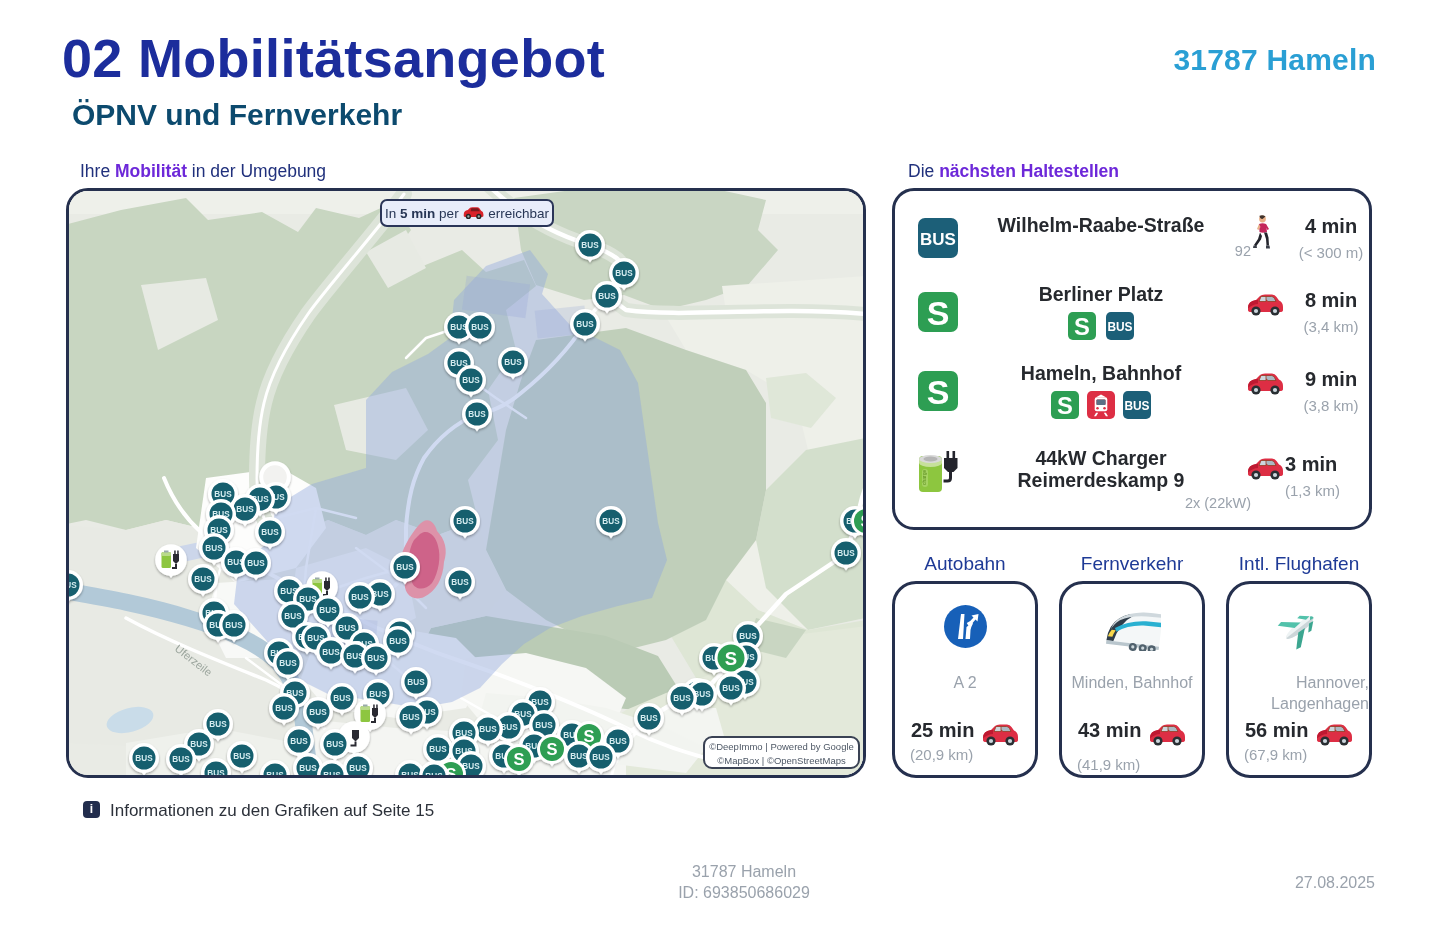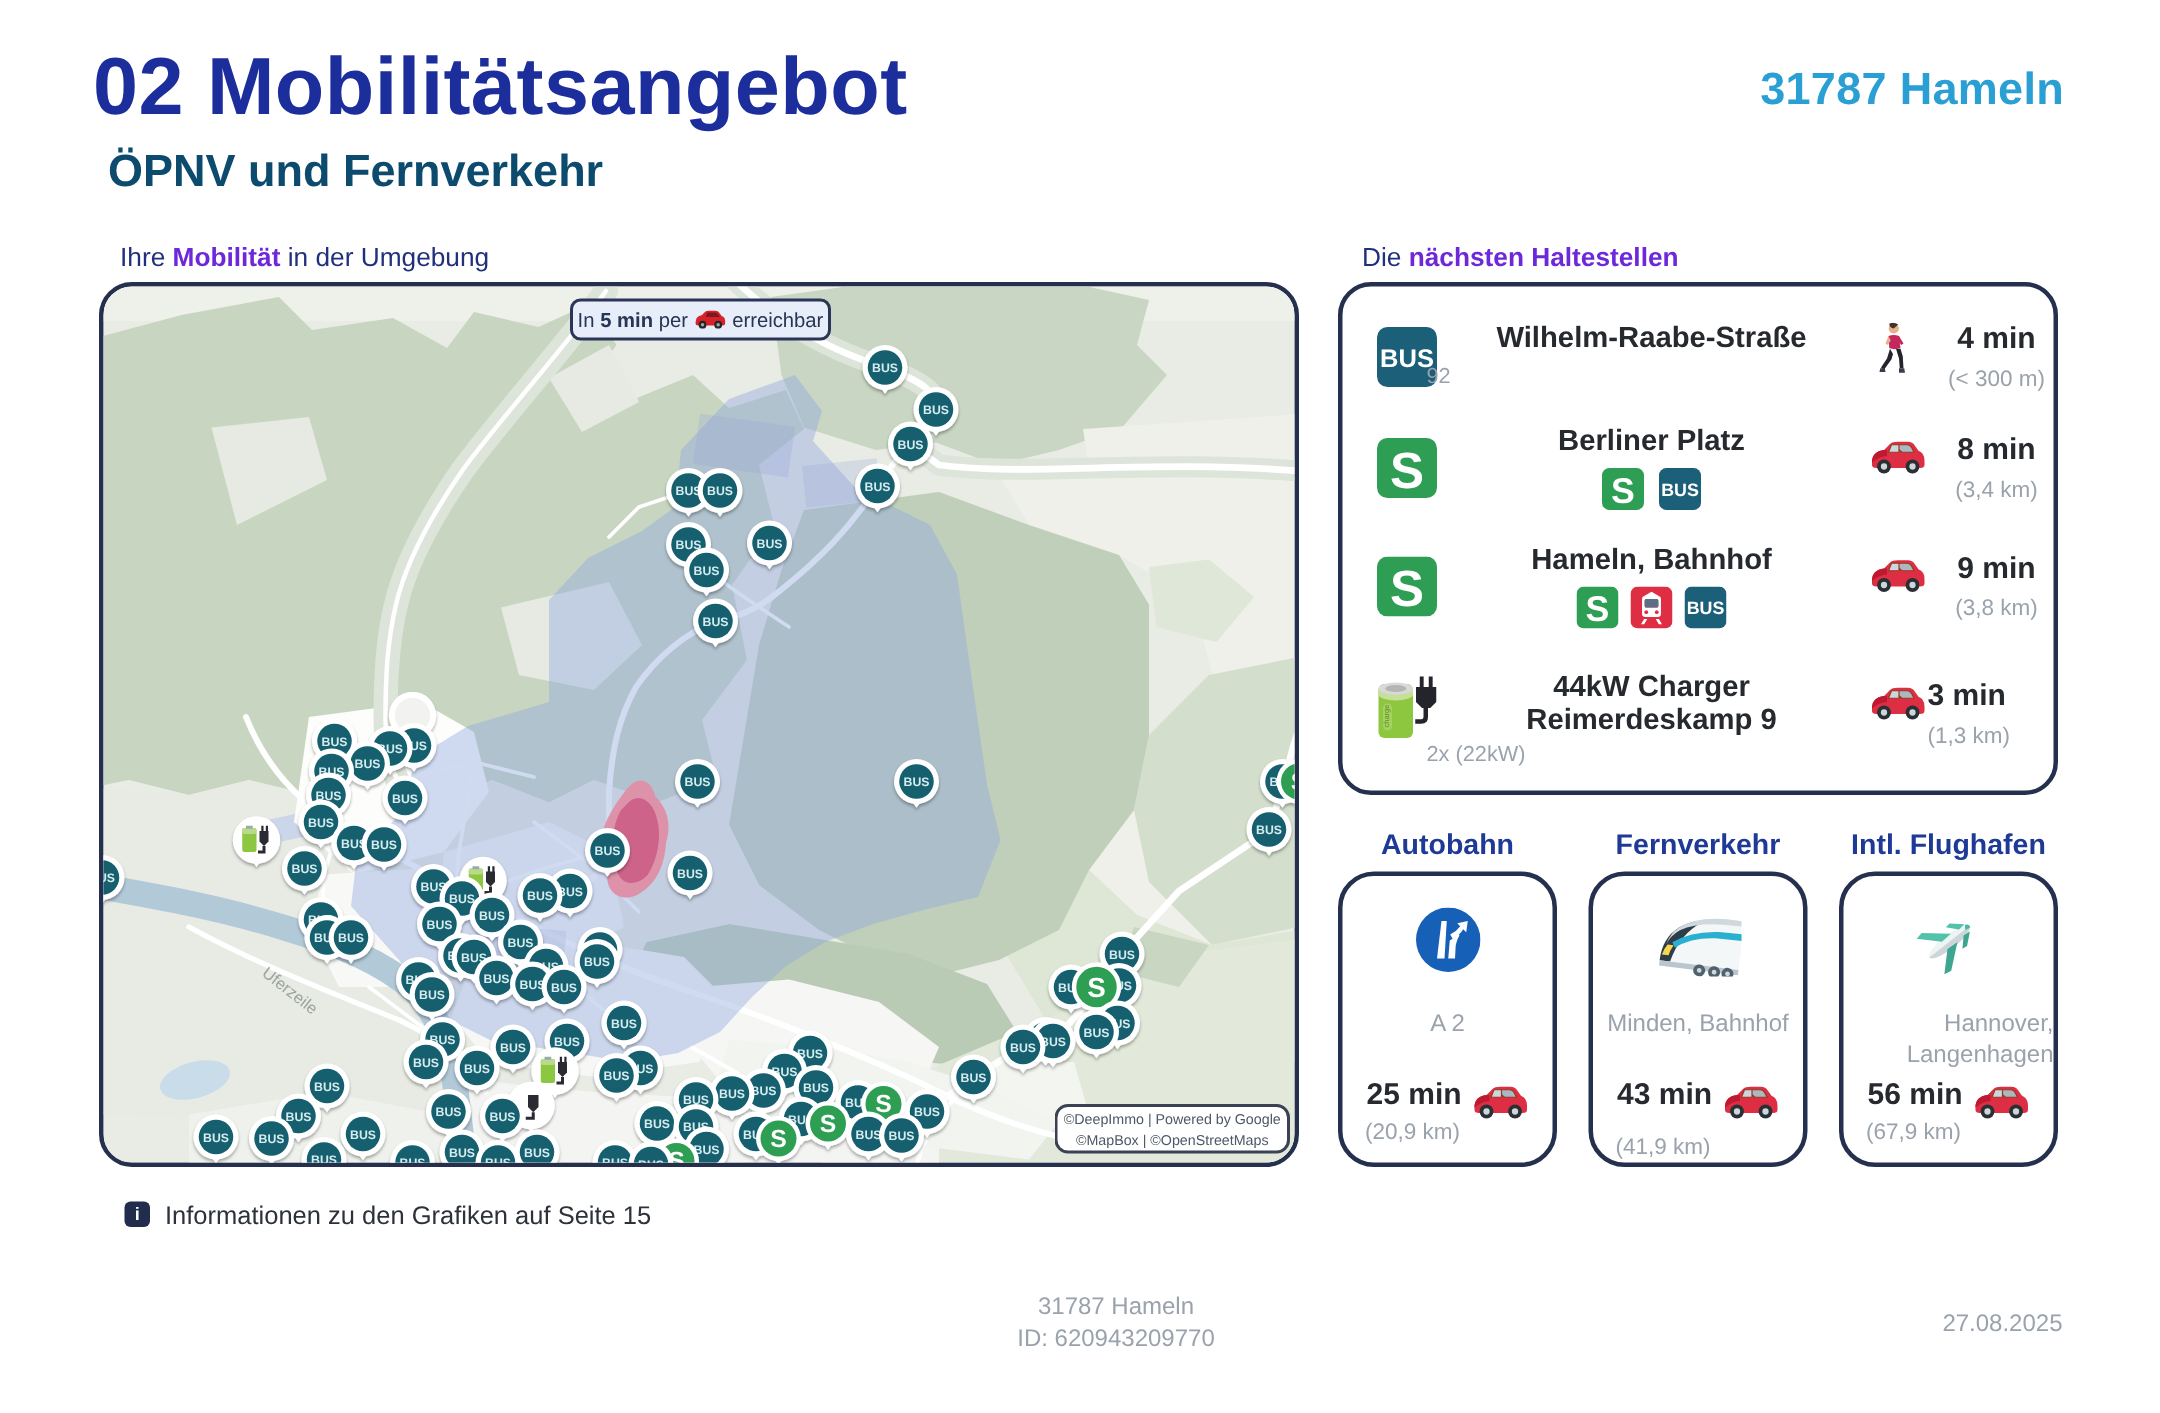--- a/index.html
+++ b/index.html
@@ -5,25 +5,25 @@
 html,body{width:1440px;height:942px;background:#fff;font-family:"Liberation Sans",sans-serif;overflow:hidden;position:relative}
 .abs{position:absolute}
 .hdr1{left:62px;top:27px;font-size:54px;font-weight:bold;color:#1c2d9c;letter-spacing:0.3px}
 .hdr2{left:72px;top:98px;font-size:30px;font-weight:bold;color:#0c4a6e}
 .zip{right:64px;top:43px;font-size:30px;font-weight:bold;color:#2a9fd4;letter-spacing:0.2px}
 .seclab{font-size:17.5px;color:#20307c}
 .seclab b{color:#6d28d9}
 .mapbox{left:66px;top:188px;width:800px;height:590px;border:3px solid #25304e;border-radius:22px;overflow:hidden;background:#e9ebe5}
 .panel{left:892px;top:188px;width:480px;height:342px;border:3px solid #25304e;border-radius:22px;background:#fff}
 .card{width:146px;height:197px;border:3px solid #25304e;border-radius:24px;background:#fff;top:581px}
-.cardtitle{top:553px;width:146px;text-align:center;font-size:19px;font-weight:bold;color:#1e3a96}
+.cardtitle{top:553px;width:146px;text-align:center;font-size:19px;font-weight:normal;color:#1e3a96}
 .minlabel{font-size:21px;font-weight:bold;color:#26292e}
 .sublabel{font-size:15px;color:#9aa2ac}
 .rowname{font-size:19.5px;font-weight:bold;color:#26292e;text-align:center}
-.rowsub{font-size:14.5px;color:#9aa2ac;text-align:left}
+.rowsub{font-size:14.5px;color:#9aa2ac;text-align:right}
 .maplabel{left:380px;top:199px;width:174px;height:28px;background:#e8edfa;border:2px solid #2a3558;border-radius:7px;font-size:13.5px;color:#273655;display:flex;align-items:center;justify-content:center;white-space:nowrap}
 .attrib{left:703px;top:736px;width:157px;height:33px;background:#fff;border:2px solid #3a4254;border-radius:9px;font-size:9.5px;color:#4e5866;text-align:center;line-height:13.5px;padding-top:2px;white-space:nowrap}
 .footc{width:300px;text-align:center;left:594px;font-size:16px;color:#9aa2ac}
 </style></head>
 <body>
 <div class="abs hdr1">02 Mobilitätsangebot</div>
 <div class="abs zip">31787 Hameln</div>
 <div class="abs hdr2">ÖPNV und Fernverkehr</div>
 <div class="abs seclab" style="left:80px;top:161px">Ihre <b>Mobilität</b> in der Umgebung</div>
 <div class="abs seclab" style="left:908px;top:161px">Die <b>nächsten Haltestellen</b></div>
@@ -477,13 +477,13 @@
         <circle cx="12" cy="19" r="2.1" fill="#ccd6dd"></circle>
         <circle cx="31" cy="19" r="4.6" fill="#292f33"></circle>
         <circle cx="31" cy="19" r="2.1" fill="#ccd6dd"></circle>
       </svg></div>
 </div>
 
 <div class="abs" style="left:83px;top:801px;width:17px;height:17px;background:#222d4d;border-radius:4px;color:#fff;font-size:12px;font-weight:bold;text-align:center;line-height:17px">i</div>
 <div class="abs" style="left:110px;top:801px;font-size:17px;color:#2c313a">Informationen zu den Grafiken auf Seite 15</div>
 
 <div class="abs footc" style="top:863px">31787 Hameln</div>
-<div class="abs footc" style="top:884px">ID: 620943209770</div>
+<div class="abs footc" style="top:884px">ID: 693850686029</div>
 <div class="abs" style="right:65px;top:874px;font-size:16px;color:#9aa2ac">27.08.2025</div>
 </body></html>

